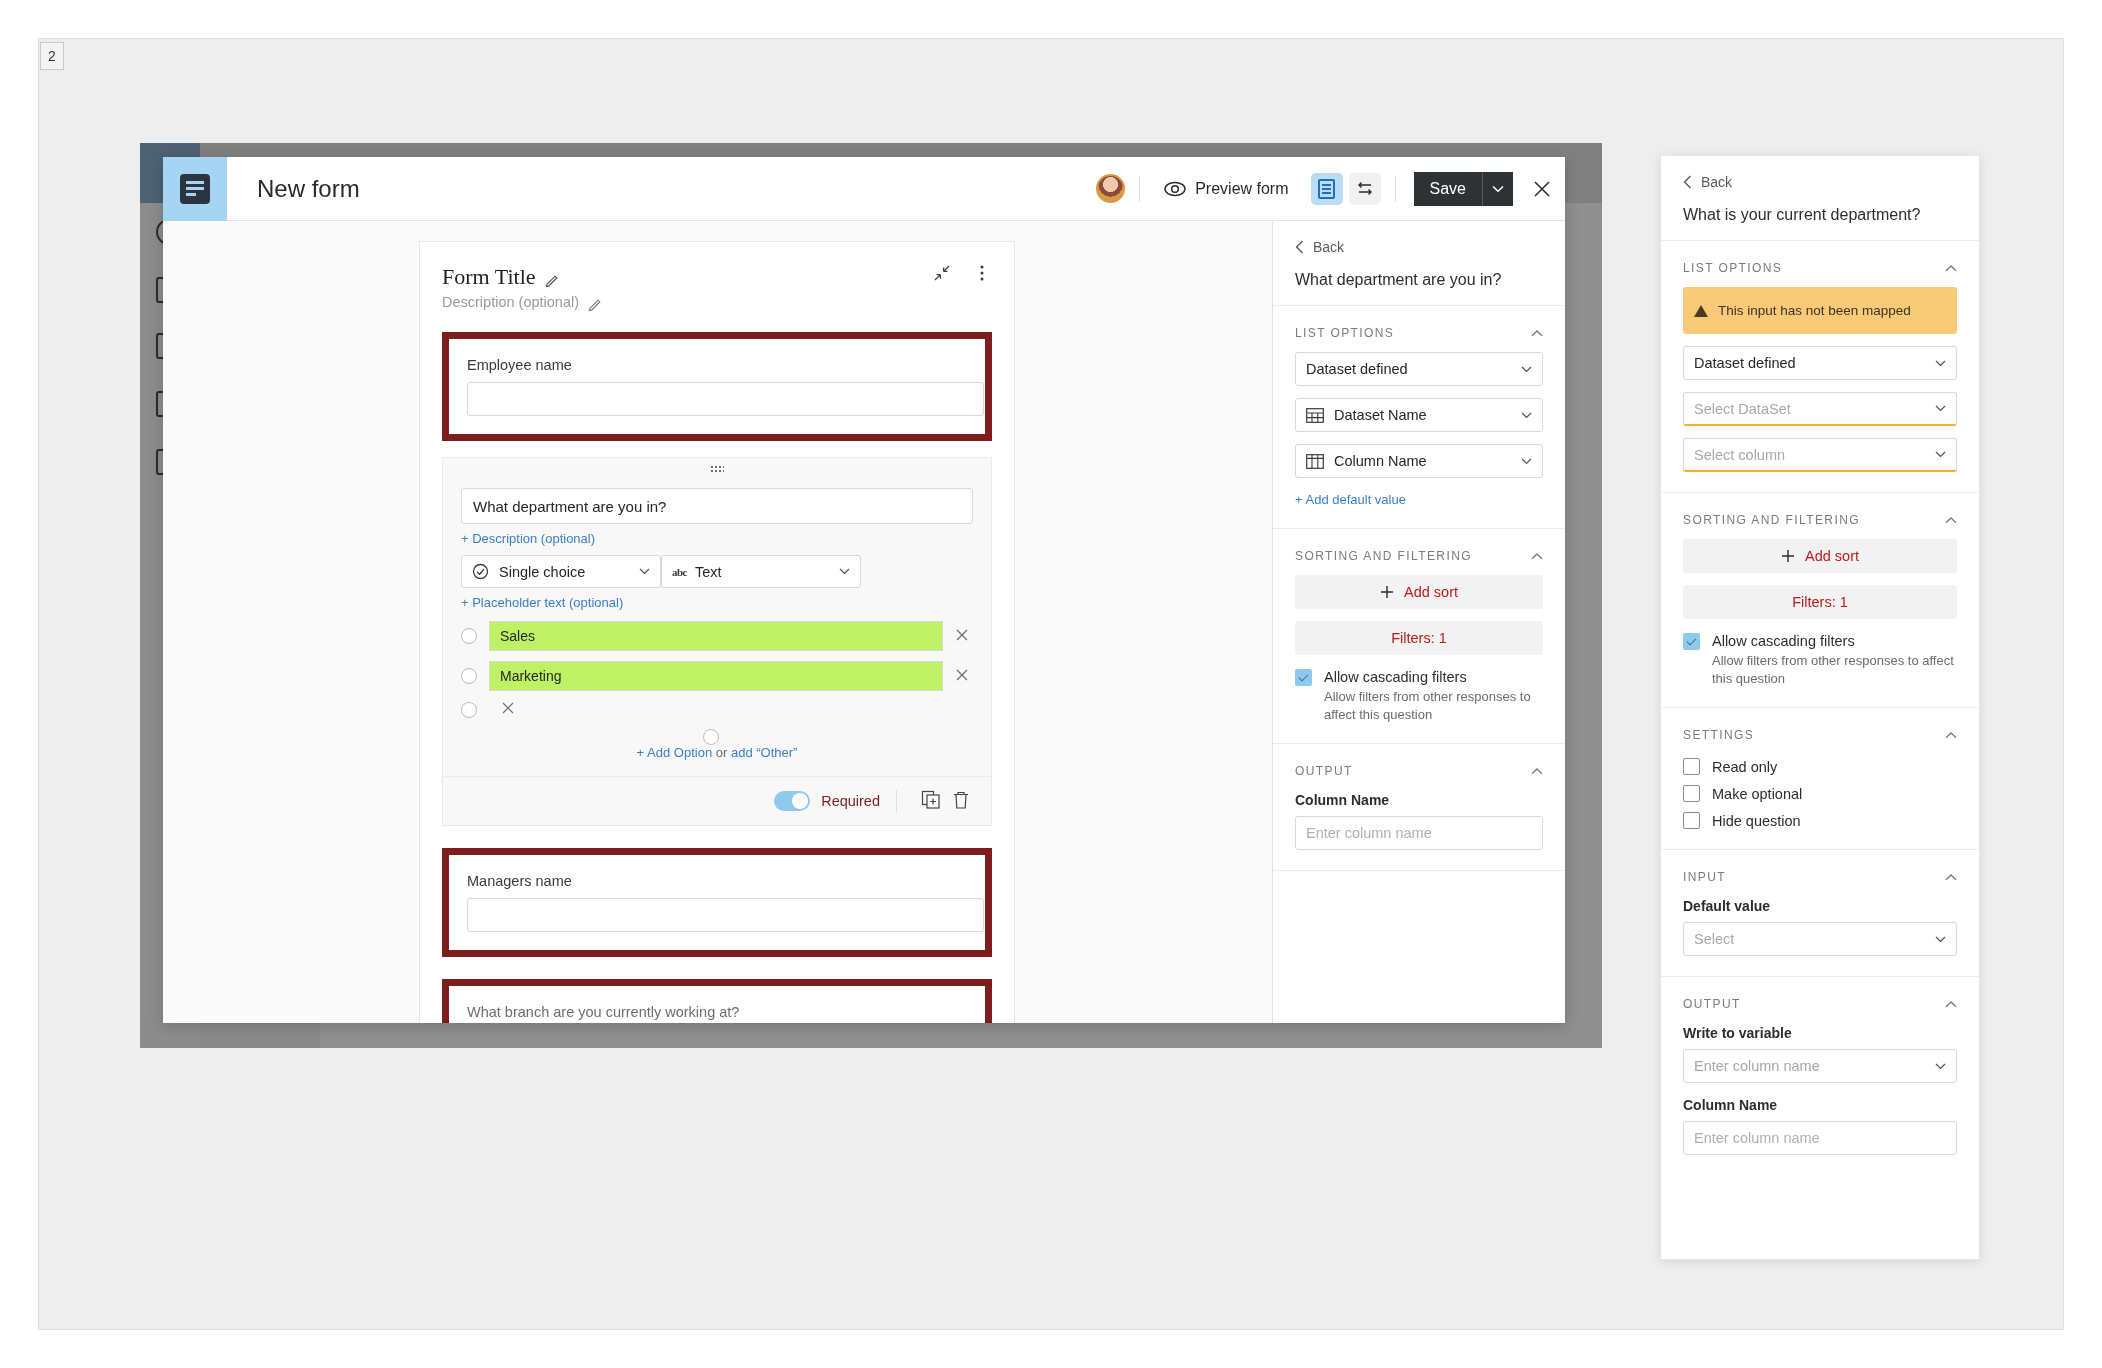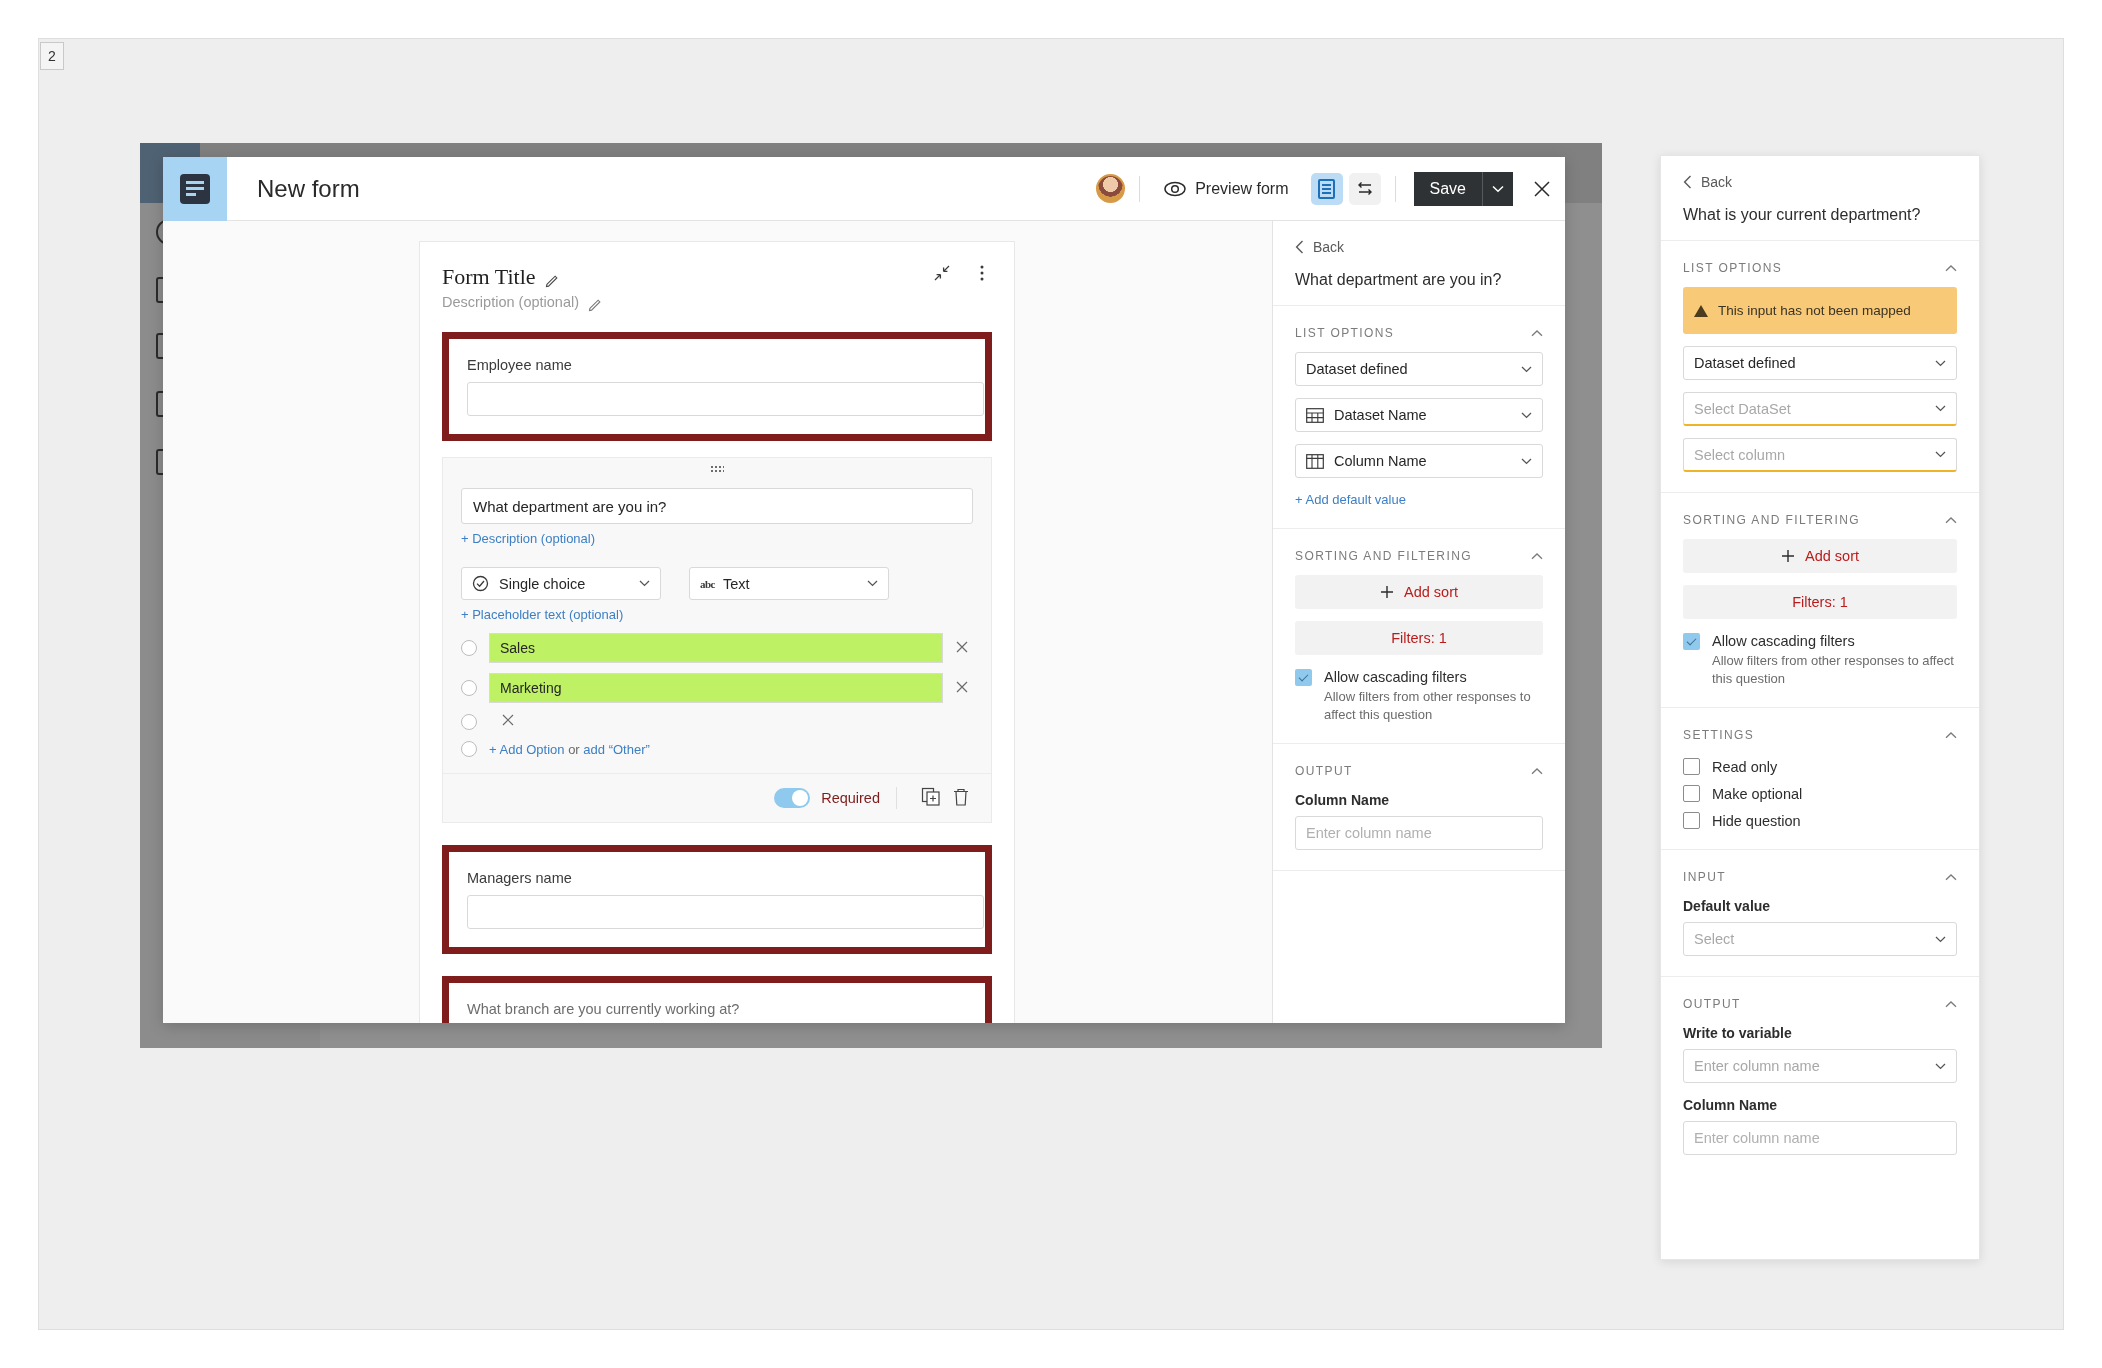--- a/index.html
+++ b/index.html
@@ -164,21 +164,21 @@
     width:14px; height:9px;
     background-image:radial-gradient(#6d6d6d 40%, transparent 41%);
     background-size:4px 4px; background-repeat:repeat;
   }
   #question-inner { padding:8px 18px 0 18px; }
   #question-text-input {
     width:100%; height:36px; border:1px solid #d9d9d9; border-radius:3px; background:#fff;
     font-size:15px; color:#262626; padding:0 11px; font-family:"Liberation Sans", sans-serif;
   }
   .link-sm { font-size:13px; color:#3c7fc4; margin-top:7px; display:inline-block; cursor:pointer; }
-  #type-row { display:flex; gap:28px; margin-top:20px; }
+  #type-row { display:flex; gap:0; margin-top:8px; }
   .type-select {
     height:33px; border:1px solid #d9d9d9; border-radius:3px; background:#fff;
     display:flex; align-items:center; padding:0 10px; font-size:14.5px; color:#262626; cursor:pointer;
   }
   #type-select-choice { flex:0 0 200px; }
   #type-select-text { flex:0 0 200px; }
   .sel-caret { margin-left:auto; }
   .abc-glyph { font-size:11px; font-weight:700; letter-spacing:-.5px; color:#3a3a3a; margin-right:8px; font-family:"Liberation Serif", serif; }
 
   .option-row { display:flex; align-items:center; margin-top:10px; }
@@ -186,21 +186,21 @@
     width:16px; height:16px; border:1.5px solid #bdbdbd; border-radius:50%; flex:0 0 16px; margin-right:12px;
     background:#fff; cursor:pointer;
   }
   .option-input {
     flex:1 1 auto; height:30px; border:1px solid #d9d9d9; border-radius:0; background:#bef264;
     font-size:14px; color:#262626; padding:0 10px; font-family:"Liberation Sans", sans-serif;
   }
   .option-input.focused { border-color:#bcdcf5; box-shadow:0 1px 0 #7db7e8; }
   .option-remove { background:none; border:none; cursor:pointer; width:22px; margin-left:8px; padding:0; }
 
-  #add-option-row { display:flex; align-items:center; margin-top:11px; padding-bottom:2px; }
+  #add-option-row { display:flex; align-items:center; margin-top:11px; padding-bottom:2px;flex-direction:column; }
   #add-option-texts { font-size:13px; color:#3c7fc4; }
   #add-option-texts .plain { color:#6a6a6a; }
 
   #question-footer {
     margin-top:14px; border-top:1px solid #ececec; padding:12px 18px;
     display:flex; align-items:center; justify-content:flex-end; gap:0;
   }
   #required-toggle {
     width:36px; height:20px; border-radius:10px; background:#8fc9ee; position:relative; cursor:pointer;
   }

